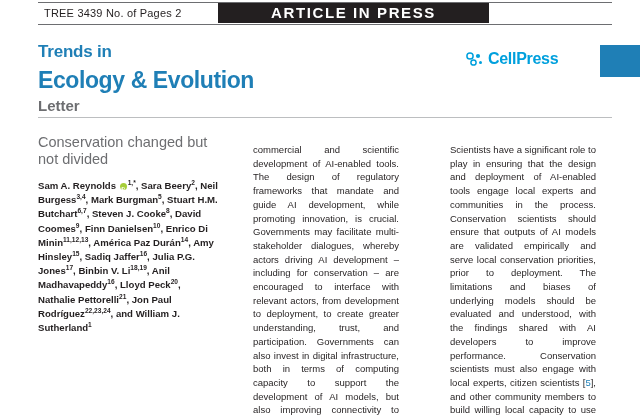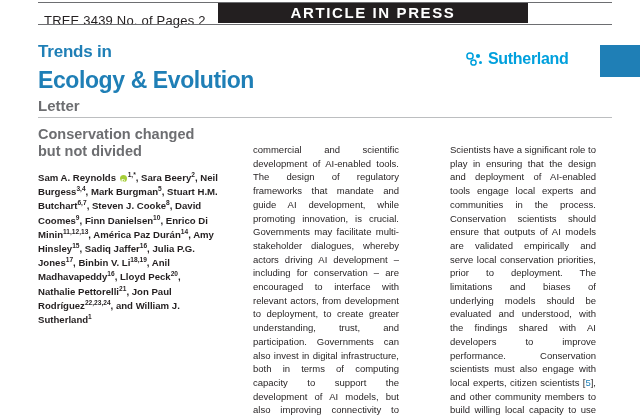--- a/index.html
+++ b/index.html
@@ -27,32 +27,32 @@
   .header-rule-top {
     position: absolute;
     top: 2px;
     left: 38px;
     width: 574px;
     height: 1px;
     background: #6d6e71;
   }
   .running-head {
     position: absolute;
-    top: 13px;
+    top: 7px;
     left: 44px;
-    font-size: 13px;
+    font-size: 11px;
     letter-spacing: 0.2px;
     color: #231f20;
     white-space: nowrap;
   }
   .aip-banner {
     position: absolute;
     top: 3px;
     left: 218px;
-    width: 310px;
+    width: 271px;
     height: 20px;
     background: #231f20;
   }
   .aip-banner span {
     display: block;
     color: #ffffff;
     font-size: 15px;
     font-weight: bold;
     letter-spacing: 1.6px;
     text-align: center;
@@ -146,22 +146,22 @@
     width: 180px;
   }
   .col-1 { left: 38px; }
   .col-2 { left: 236px; }
   .col-3 { left: 433px; }
 
   .article-title {
     font-size: 14.5px;
     line-height: 17px;
     color: #6d6e71;
-    margin: 0 0 11px 0;
-    font-weight: bold;
+    margin: 8px 0 11px 0;
+    font-weight: normal;
   }
 
   .authors {
     font-size: 9.6px;
     line-height: 14.2px;
     color: #231f20;
     font-weight: bold;
   }
   .authors sup {
     font-size: 6.6px;
@@ -222,21 +222,21 @@
 
 <div class="cellpress">
   <span class="cellpress-mark">
     <svg width="17" height="14" viewBox="0 0 17 14">
       <circle cx="4" cy="4" r="3.1" fill="none" stroke="#00a0dd" stroke-width="1.5"></circle>
       <circle cx="12" cy="4" r="2.1" fill="#00a0dd"></circle>
       <circle cx="7.5" cy="10.5" r="2.6" fill="none" stroke="#00a0dd" stroke-width="1.5"></circle>
       <circle cx="14.5" cy="10.5" r="1.5" fill="#00a0dd"></circle>
     </svg>
   </span>
-  <span class="cellpress-text">Sutherland</span>
+  <span class="cellpress-text">CellPress</span>
 </div>
 
 <div class="blue-square"></div>
 
 <div class="letter-label">Letter</div>
 <div class="letter-rule"></div>
 
 <div class="col col-1">
   <h1 class="article-title">Conservation changed but not divided</h1>
   <div class="authors">

